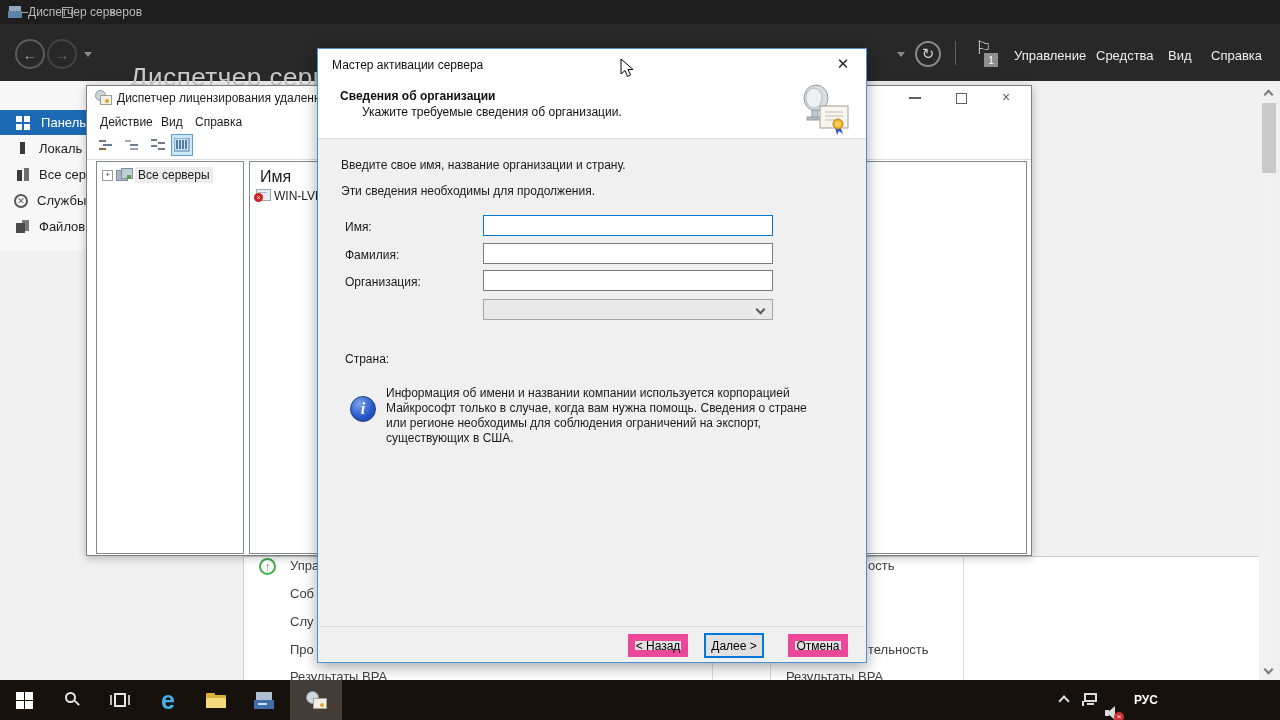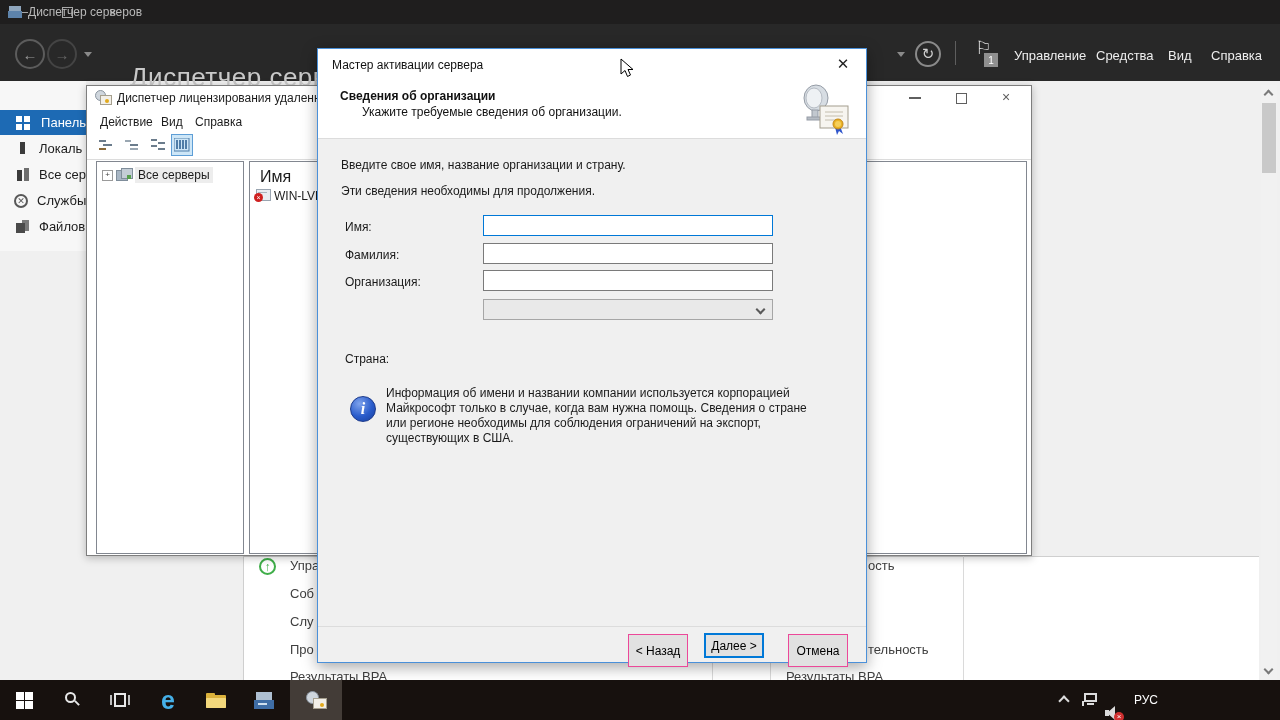--- a/index.html
+++ b/index.html
@@ -94,21 +94,21 @@
   .wiz-input{position:absolute;width:290px;height:21px;background:#fff;border:1px solid #7a7a7a;box-sizing:border-box;font-size:12px;padding:0 4px;outline:none;}
   .wiz-input.focused{border:1px solid #0078d7;}
   .wiz-select{position:absolute;width:290px;height:21px;background:#e9e9e9;border:1px solid #a6a6a6;box-sizing:border-box;}
   .sel-chev{position:absolute;right:8px;top:6px;width:7px;height:7px;border-left:2px solid #5a5a5a;border-bottom:2px solid #5a5a5a;transform:rotate(-45deg);box-sizing:border-box;}
   .info-circle{left:32px;top:347px;width:26px;height:26px;border-radius:50%;
      background:radial-gradient(circle at 35% 28%,#7fa3ec,#2a5ccb 55%,#173e9c);
      border:1px solid #1c3a8c;display:flex;align-items:center;justify-content:center;
      color:#fff;font-family:"Liberation Serif","DejaVu Serif",serif;font-style:italic;font-weight:bold;font-size:16px;box-sizing:border-box;}
   .info-text{left:68px;top:337px;width:423px;font-size:12px;line-height:15px;color:#1a1a1a;}
   .wiz-footer-line{left:0;top:577px;width:548px;height:0;border-top:1px solid #dcdcdc;}
-  .wiz-btn{position:absolute;top:585px;width:60px;height:33px;background:#e1e1e1;border:1px solid #ec4899;font-size:12px;color:#000;display:flex;align-items:center;justify-content:center;box-sizing:border-box;}
+  .wiz-btn{position:absolute;top:585px;width:60px;height:23px;background:#e1e1e1;border:7px solid #ec4899;font-size:12px;color:#000;display:flex;align-items:center;justify-content:center;box-sizing:border-box;}
   .wiz-btn.default{border:2px solid #0078d7;top:584px;height:25px;}
 
   
   .taskbar{left:0;top:680px;width:1280px;height:40px;background:#17110e;z-index:40;}
   .tb-app{position:absolute;top:0;width:48px;height:40px;display:flex;align-items:center;justify-content:center;}
   .tb-app.active{background:#433c37;width:52px;}
   .winlogo{width:17px;height:17px;background:
      linear-gradient(#fff,#fff) 0 0/8px 8px no-repeat,
      linear-gradient(#fff,#fff) 9px 0/8px 8px no-repeat,
      linear-gradient(#fff,#fff) 0 9px/8px 8px no-repeat,
@@ -135,21 +135,21 @@
   .rdlic .seal{position:absolute;left:15px;top:12px;width:4px;height:4px;border-radius:50%;background:#e2a91c;}
   .tray-chev{width:8px;height:8px;border-left:2px solid #dcdcdc;border-top:2px solid #dcdcdc;transform:rotate(45deg);box-sizing:border-box;}
   .netic{position:relative;width:18px;height:14px;}
   .netic .scr{position:absolute;left:2px;top:0;width:13px;height:9px;border:2px solid #dcdcdc;box-sizing:border-box;}
   .netic .base{position:absolute;left:5px;top:10px;width:7px;height:2px;background:#dcdcdc;}
   .netic .plug{position:absolute;left:0;top:8px;width:2px;height:5px;background:#dcdcdc;}
   .spkic{position:relative;width:18px;height:15px;}
   .spkic .b{position:absolute;left:0;top:4px;width:4px;height:6px;background:#dcdcdc;}
   .spkic .t{position:absolute;left:2px;top:0;width:0;height:0;border-top:7px solid transparent;border-bottom:7px solid transparent;border-right:8px solid #dcdcdc;}
   .spkic .badge{position:absolute;left:9px;top:6px;width:10px;height:10px;border-radius:50%;background:#ce2f2f;color:#fff;font-size:8px;line-height:10px;text-align:center;}
-  .tray-lang{font-size:12px;color:#fff;}
+  .tray-lang{font-size:12px;color:#fff;font-weight:bold;}
   .tray-clock{width:66px;text-align:center;font-size:11px;color:#fff;line-height:13px;}
 </style>
 </head>
 <body>
 
 <div id="screen" class="nosel">
 
   <div class="abs dash-band"></div>
   <div class="abs dash-vline" style="left:712px;"></div>
   <div class="abs dash-vline" style="left:770px;"></div>

